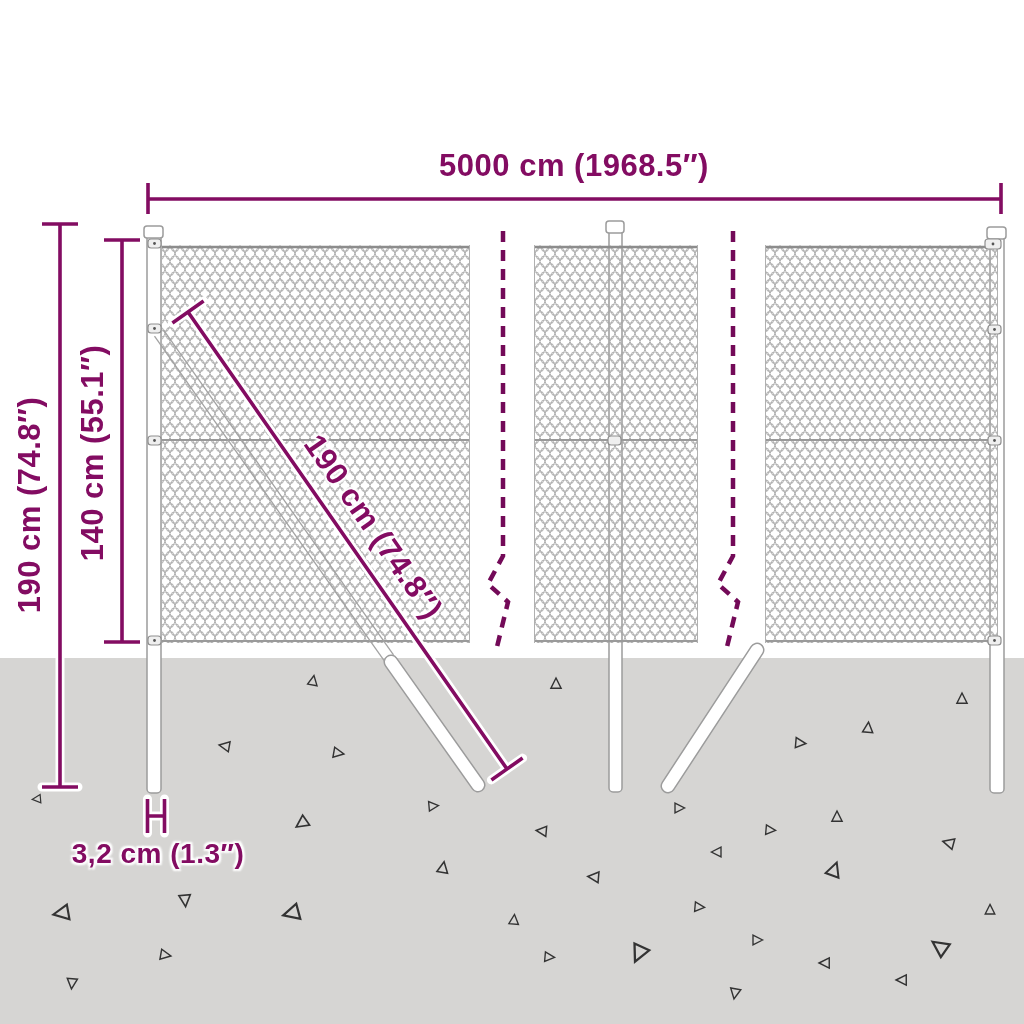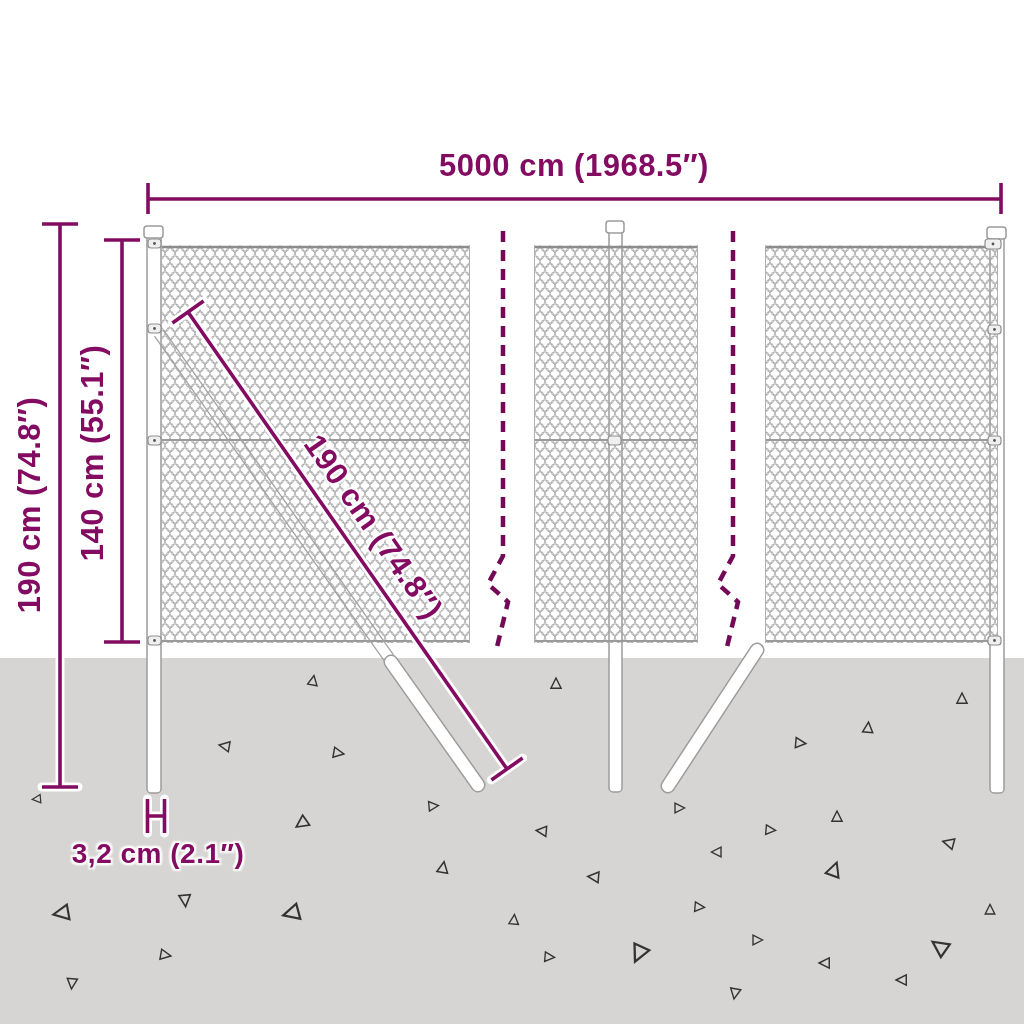--- a/index.html
+++ b/index.html
@@ -179,15 +179,15 @@
 </svg>
 
 <div class="lbl" style="left:574px;top:166px;">5000 cm (1968.5″)</div>
 
 <div class="lbl rot-left" style="left:30px;top:505px;">190 cm (74.8″)</div>
 
 <div class="lbl rot-left" style="left:93px;top:453px;">140 cm (55.1″)</div>
 
 <div class="lbl rot-diag halo" style="left:373px;top:527px;">190 cm (74.8″)</div>
 
-<div class="lbl small halo" style="left:158px;top:854px;">3,2 cm (2.1″)</div>
+<div class="lbl small halo" style="left:158px;top:854px;">3,2 cm (1.3″)</div>
 
 </div>
 
 </body></html>

